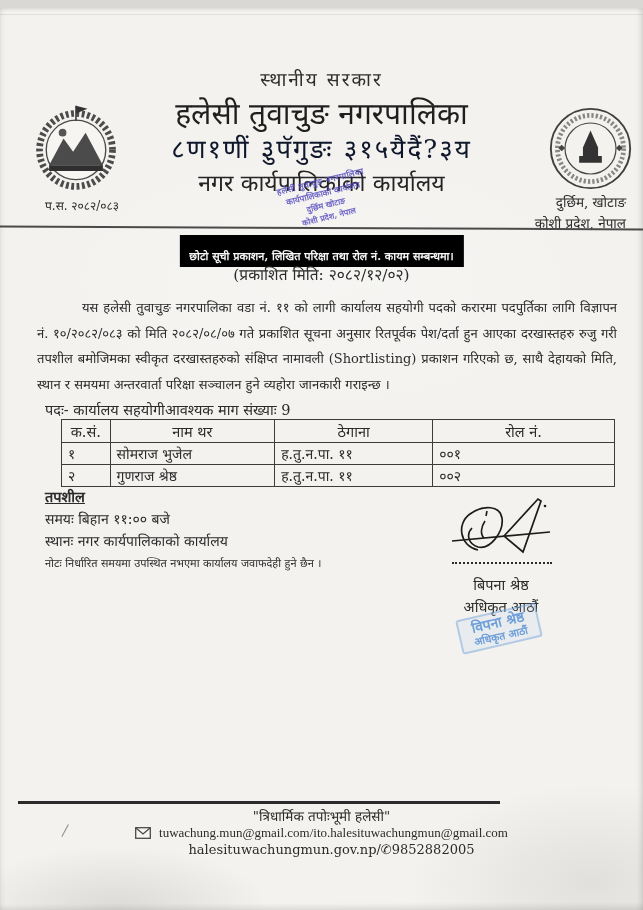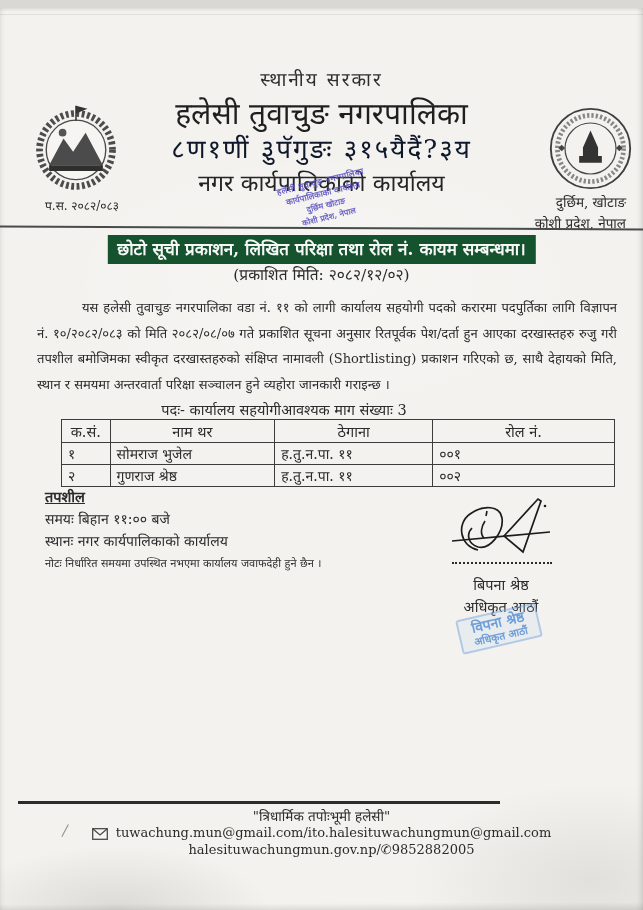--- a/index.html
+++ b/index.html
@@ -27,27 +27,27 @@
   .address{right:17px;top:184px;text-align:right;font-size:13.5px;line-height:21px;}
   .top-rule{top:219px;left:0;width:643px;height:2px;background:#4a4a4a;transform:rotate(.25deg);}
   
   .header-stamp{left:252px;top:167px;width:145px;transform:rotate(-14deg);
     color:#584fc0;opacity:.85;text-align:center;font-weight:bold;line-height:12px;}
   .header-stamp .s1{font-size:8.5px;letter-spacing:.4px;}
   .header-stamp .s2{font-size:8.5px;}
   .header-stamp .s3{font-size:8px;}
   .header-stamp .s4{font-size:8px;}
   
-  .subject-box{top:227px;left:50%;transform:translateX(-50%);background:#14532d;color:#f6f6f6;
-    font-size:17px;font-weight:bold;padding:2px 10px 4px;white-space:nowrap;}
+  .subject-box{top:227px;left:50%;transform:translateX(-50%);background:#000000;color:#f6f6f6;
+    font-size:11px;font-weight:bold;padding:13px 10px 4px;white-space:nowrap;}
   .pub-date{top:255px;font-size:15.5px;}
   
   .body-par{top:287px;left:37px;width:580px;font-size:13px;line-height:25.5px;
     text-align:justify;text-indent:45px;}
-  .post-line{top:391px;left:45px;width:478px;display:flex;justify-content:center;font-size:14.5px;}
+  .post-line{top:391px;left:45px;width:478px;display:flex;justify-content:flex-start;font-size:14.5px;}
   
   table.shortlist{position:absolute;top:411px;left:61px;width:554px;border-collapse:collapse;font-size:14px;}
   table.shortlist th,table.shortlist td{border:1.3px solid #3c3c3c;padding:1px 6px;height:19px;font-weight:normal;}
   table.shortlist th{text-align:center;font-size:14.5px;}
   .col-sn{width:36px;} .col-name{width:160px;} .col-addr{width:152px;} .col-roll{width:180px;}
   td.sn{text-align:left;padding-left:9px;}
   
   .details{top:478px;left:45px;font-size:14px;line-height:22px;}
   .details .heading{font-weight:bold;text-decoration:underline;font-size:14.5px;}
   .details .note{font-size:11px;margin-top:1px;}
@@ -57,21 +57,21 @@
   .sig-name{left:440px;top:566px;width:122px;text-align:center;font-size:14.5px;}
   .sig-desig{left:440px;top:588px;width:122px;text-align:center;font-size:14.5px;}
   .sig-stamp{left:458px;top:603px;transform:rotate(-13deg);color:#6e9fd9;text-align:center;
     border:2px solid rgba(110,159,217,.45);border-radius:3px;background:rgba(190,210,240,.18);
     padding:2px 12px;font-weight:bold;}
   .sig-stamp .l1{font-size:14px;line-height:15px;}
   .sig-stamp .l2{font-size:10.5px;line-height:12px;}
   
   .footer-rule{top:793px;left:18px;width:482px;height:2.5px;background:#2b2b2b;}
   .motto{top:799px;font-size:13.5px;}
-  .email-row{top:817px;left:0;right:0;display:flex;justify-content:center;align-items:flex-end;gap:8px;font-size:13px;}
+  .email-row{top:817px;left:0;right:0;display:flex;justify-content:center;align-items:center;gap:8px;font-size:13px;font-family:Liberation Serif, serif;}
   .web-row{top:834px;font-size:13px;padding-left:20px;}
   .pen-tick{left:64px;top:818px;width:10px;height:14px;border-left:1.5px solid #8a8a86;transform:rotate(28deg);}
   .phone-glyph{font-size:13px;}
   .bottom-shadow{bottom:0;left:0;right:0;height:15px;
     background:linear-gradient(to bottom, rgba(0,0,0,0), rgba(90,88,84,.30));transform:rotate(-.2deg);}
   .top-edge{top:6px;left:0;right:0;height:1px;background:rgba(0,0,0,.08);}
 </style>
 </head>
 <body>
 
@@ -116,21 +116,21 @@
   </div>
   <div class="abs top-rule"></div>
 
   <div class="abs subject-box">छोटो सूची प्रकाशन, लिखित परिक्षा तथा रोल नं. कायम सम्बन्धमा।</div>
   <div class="abs centered pub-date">(प्रकाशित मिति: २०८२/१२/०२)</div>
 
   <div class="abs body-par">यस हलेसी तुवाचुङ नगरपालिका वडा नं. ११ को लागी कार्यालय सहयोगी पदको करारमा पदपुर्तिका लागि विज्ञापन नं. १०/२०८२/०८३ को मिति २०८२/०८/०७ गते प्रकाशित सूचना अनुसार रितपूर्वक पेश/दर्ता हुन आएका दरखास्तहरु रुजु गरी तपशील बमोजिमका स्वीकृत दरखास्तहरुको संक्षिप्त नामावली (Shortlisting) प्रकाशन गरिएको छ, साथै देहायको मिति, स्थान र समयमा अन्तरवार्ता परिक्षा सञ्चालन हुने व्यहोरा जानकारी गराइन्छ ।</div>
 
   <div class="abs post-line">
     <span>पदः- कार्यालय सहयोगी</span>
-    <span>आवश्यक माग संख्याः 3</span>
+    <span>आवश्यक माग संख्याः 9</span>
   </div>
 
   <table class="shortlist">
     <thead>
       <tr>
         <th class="col-sn">क.सं.</th>
         <th class="col-name">नाम थर</th>
         <th class="col-addr">ठेगाना</th>
         <th class="col-roll">रोल नं.</th>
       </tr>

